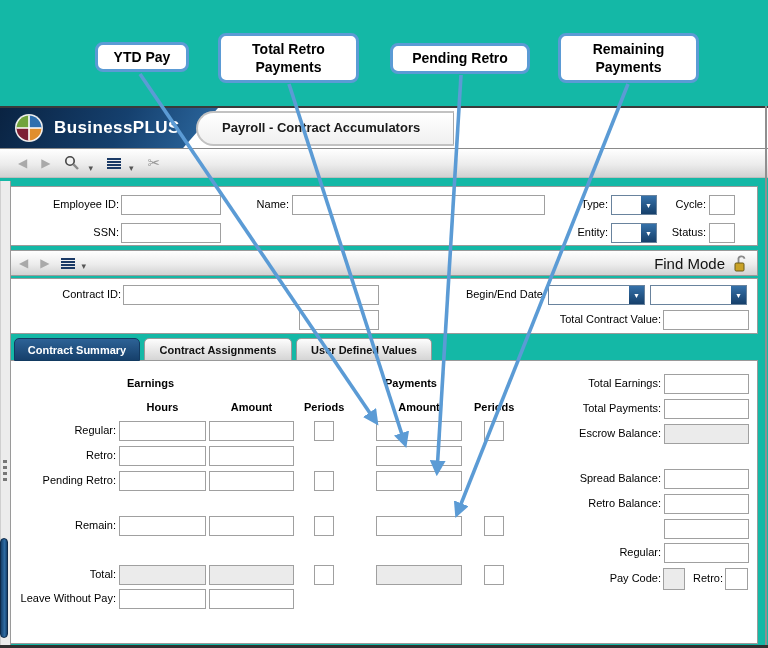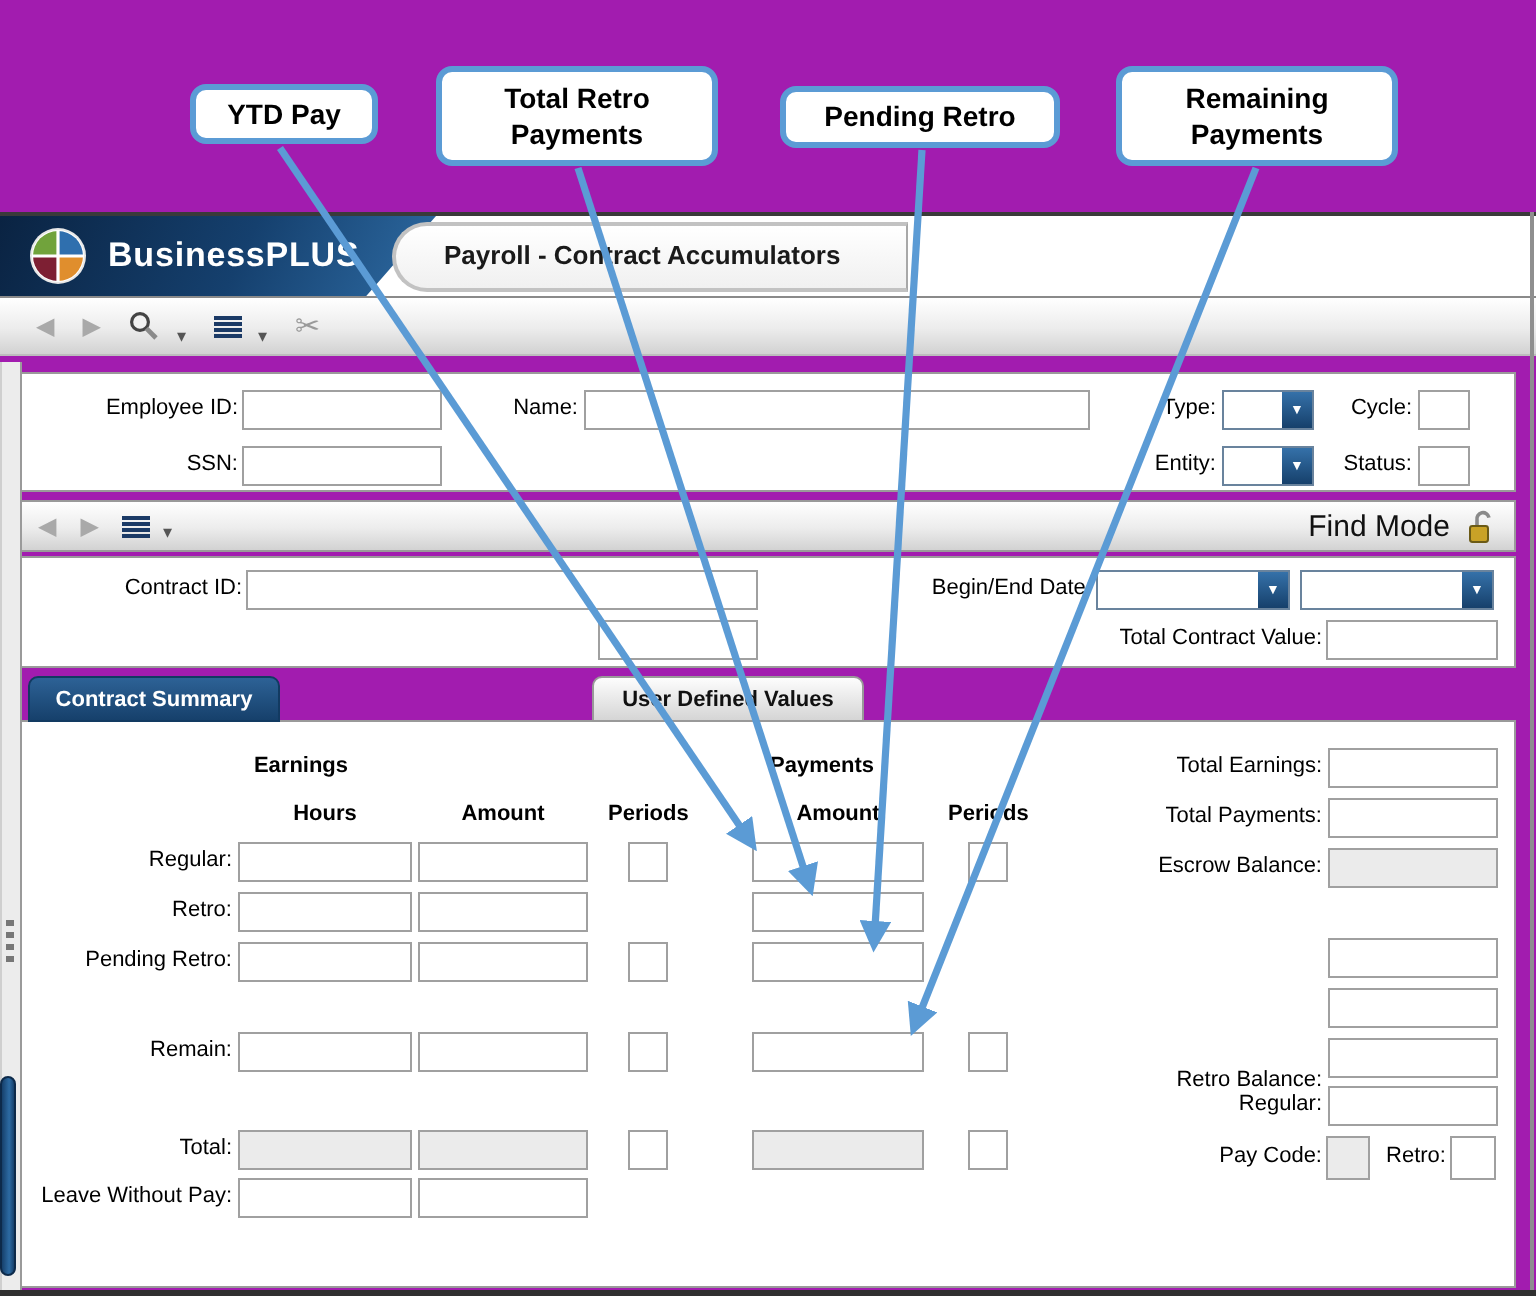--- a/index.html
+++ b/index.html
@@ -1,18 +1,18 @@
 <!DOCTYPE html>
 <html><head>
 <meta charset="utf-8">
 <style>
   * { margin:0; padding:0; box-sizing:border-box; }
   html,body { background:#fff; }
   body { font-family:"Liberation Sans", sans-serif; }
-  #stage { position:relative; width:768px; height:648px; background:#a21caf; overflow:hidden; }
+  #stage { position:relative; width:768px; height:648px; background:#14b8a6; overflow:hidden; }
 
   
   .callout { position:absolute; background:#fff; border:3px solid #5b9bd5; border-radius:8px;
              display:flex; align-items:center; justify-content:center; text-align:center;
              font-size:14px; font-weight:bold; color:#000; line-height:1.3; z-index:31; padding:2px 6px; }
   #arrow-overlay { position:absolute; left:0; top:0; z-index:30; pointer-events:none; }
 
   
   #titlebar { position:absolute; left:0; top:106px; width:768px; height:42px; background:#fff;
               border-top:2px solid #3a3a3a; }
@@ -174,20 +174,21 @@
     </span>
     <span class="dd" style="left:639px; top:6px; width:97px;">
       <span class="dd-btn">▼</span>
     </span>
     <input class="inp" style="left: 288px; top: 31px; width: 80px;" value="">
     <span class="lbl" style="left:480px; top:34px; width:170px;">Total Contract Value:</span>
     <input class="inp" style="left: 652px; top: 31px; width: 86px;" value="">
   </div>
 
   <div class="tab active" style="left:14px;  width:126px;">Contract Summary</div>
+  <div class="tab inactive" style="left:144px; width:148px;">Contract Assignments</div>
   <div class="tab inactive" style="left:296px; width:136px;">User Defined Values</div>
 
   <div id="main-panel" class="panel">
     <span class="hdr" style="left:108px; top:16px; width:63px;">Earnings</span>
     <span class="hdr" style="left:365px; top:16px; width:70px;">Payments</span>
 
     <span class="hdr" style="left:108px; top:40px; width:87px;">Hours</span>
     <span class="hdr" style="left:198px; top:40px; width:85px;">Amount</span>
     <span class="hdr" style="left:293px; top:40px; width:40px;">Periods</span>
     <span class="hdr" style="left:363px; top:40px; width:90px;">Amount</span>
@@ -228,22 +229,23 @@
     <span class="lbl" style="left:0; top:231px; width:105px;">Leave Without Pay:</span>
     <input class="inp" style="left: 108px; top: 228px; width: 87px;">
     <input class="inp" style="left: 198px; top: 228px; width: 85px;">
 
     <span class="lbl" style="left:460px; top:16px; width:190px;">Total Earnings:</span>
     <input class="inp" style="left: 653px; top: 13px; width: 85px;">
     <span class="lbl" style="left:460px; top:41px; width:190px;">Total Payments:</span>
     <input class="inp" style="left: 653px; top: 38px; width: 85px;">
     <span class="lbl" style="left:460px; top:66px; width:190px;">Escrow Balance:</span>
     <input class="inp dis" style="left: 653px; top: 63px; width: 85px;">
+    <span class="lbl" style="left:460px; top:111px; width:190px;">Spread Balance:</span>
     <input class="inp" style="left: 653px; top: 108px; width: 85px;">
-    <span class="lbl" style="left:460px; top:136px; width:190px;margin-top:37px;">Retro Balance:</span>
+    <span class="lbl" style="left:460px; top:136px; width:190px;">Retro Balance:</span>
     <input class="inp" style="left: 653px; top: 133px; width: 85px;">
     <input class="inp" style="left: 653px; top: 158px; width: 85px;">
     <span class="lbl" style="left:460px; top:185px; width:190px;">Regular:</span>
     <input class="inp" style="left: 653px; top: 182px; width: 85px;">
     <span class="lbl" style="left:520px; top:211px; width:130px;">Pay Code:</span>
     <input class="chk dis" style="left: 652px; top: 207px; width: 22px; height: 22px;">
     <span class="lbl" style="left:678px; top:211px; width:34px;">Retro:</span>
     <input class="chk" style="left: 714px; top: 207px; width: 23px; height: 22px;">
   </div>
 

